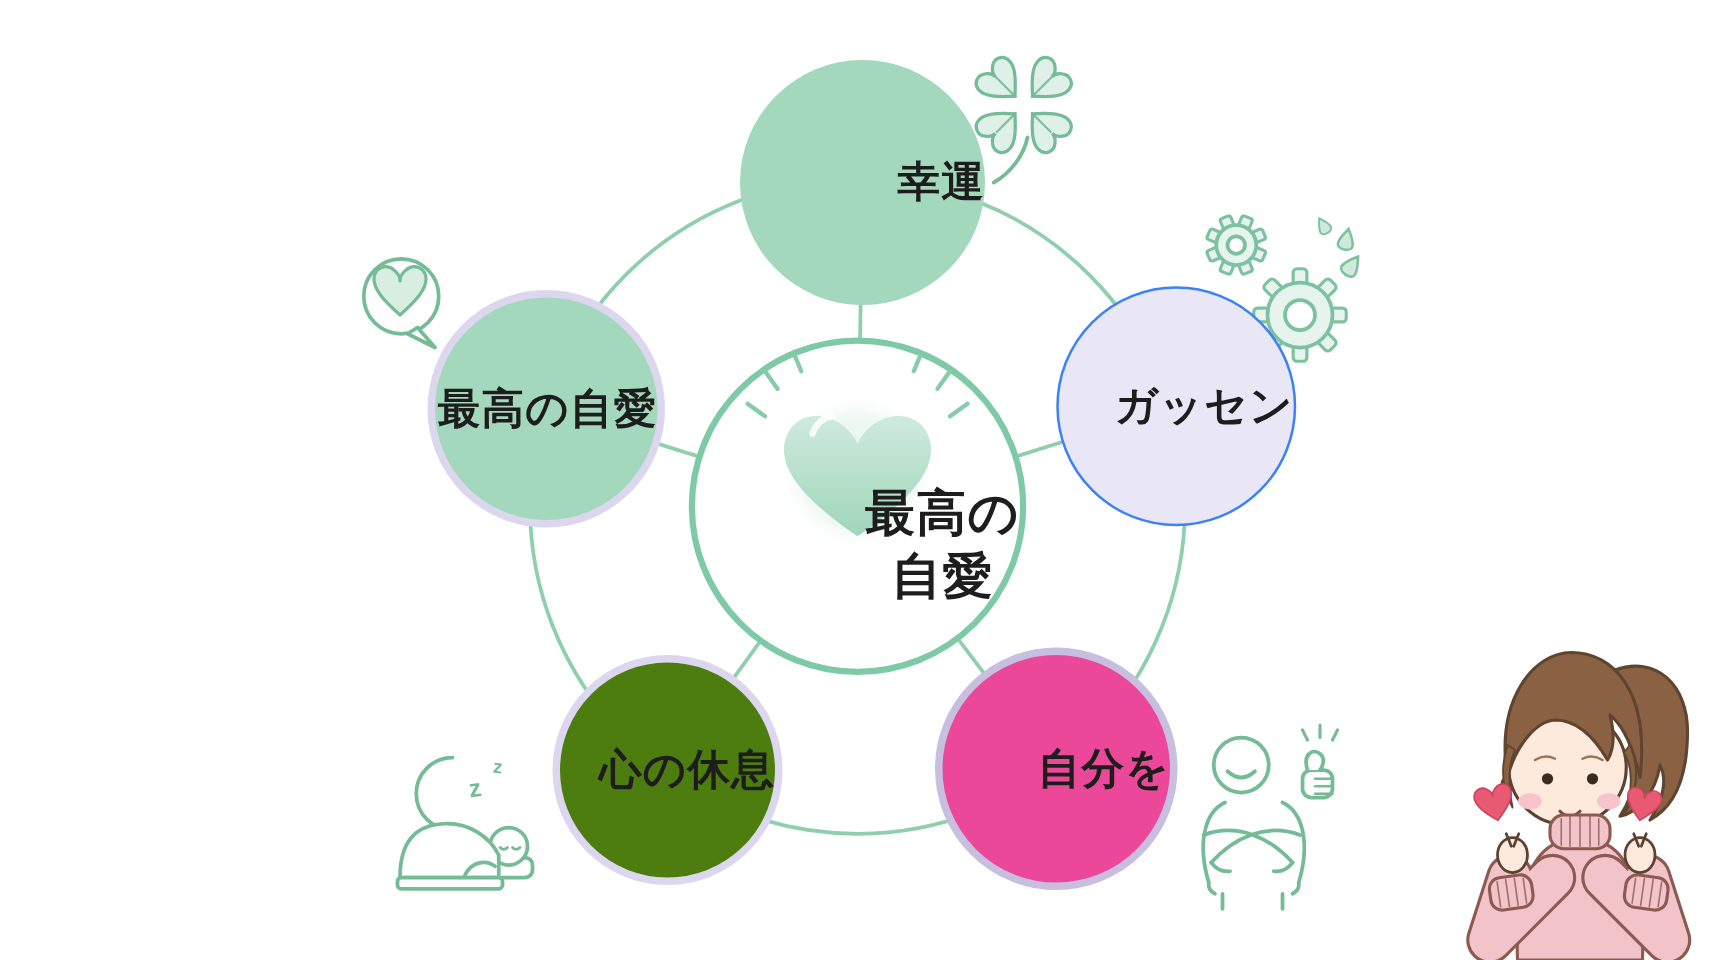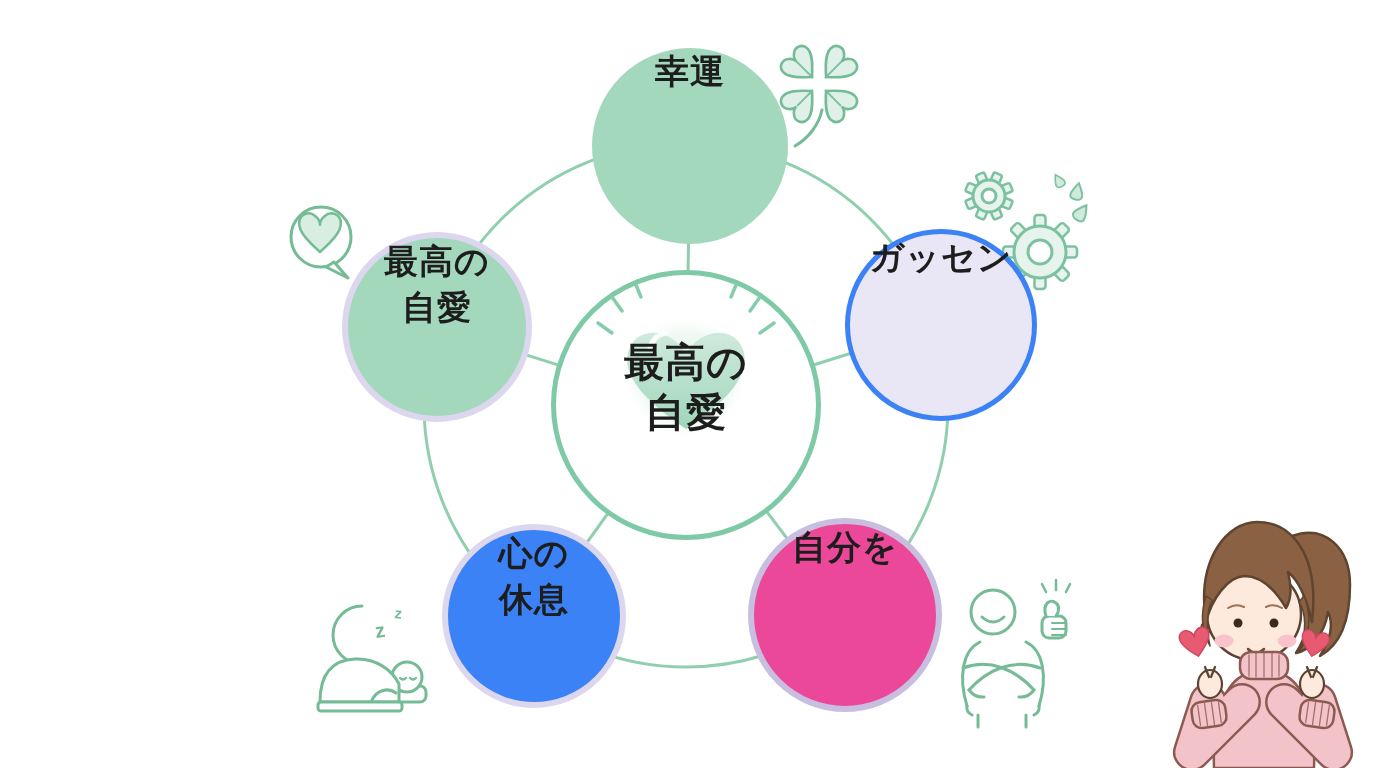--- a/index.html
+++ b/index.html
@@ -9,33 +9,33 @@
     width:1376px; height:768px;
     background:#ffffff;
     overflow:hidden;
     font-family:"Liberation Sans","DejaVu Sans",sans-serif;
   }
   #scene { position:absolute; left:0; top:0; width:1376px; height:768px; z-index:0; }
 
   .node {
     position:absolute;
     border-radius:50%;
-    display:flex; flex-direction:column;
-    align-items:center; justify-content:flex-start;
+    display:flex; 
+    align-items:center; justify-content:flex-end;
     text-align:center;
     color:#1d1d1d;
     font-weight:bold;
     z-index:2;
   }
   .node .ln { display:block; font-size:34px; line-height:46px; letter-spacing:1px; }
 
   .node-top          { left:592px; top:48px;  width:196px; height:196px; background:#a3d8bd; }
   .node-upper-left   { left:342px; top:232px; width:190px; height:190px; background:#a3d8bd; border:6px solid #dcd7ee; }
-  .node-upper-right  { left:845px; top:229px; width:192px; height:192px; background:#e9e6f5; border:5px solid #3b82f6; }
-  .node-lower-left   { left:442px; top:524px; width:184px; height:184px; background:#3b82f6; border:6px solid #dcd7ee; }
+  .node-upper-right  { left:845px; top:229px; width:192px; height:192px; background:#e9e6f5; border:2px solid #3b82f6; }
+  .node-lower-left   { left:442px; top:524px; width:184px; height:184px; background:#4d7c0f; border:6px solid #dcd7ee; }
   .node-lower-right  { left:748px; top:518px; width:194px; height:194px; background:#ec4899; border:6px solid #c7bee0; }
 
   .node-center {
     left:551px; top:270px; width:270px; height:270px;
     background:#ffffff; border:5px solid #7fcaa6; z-index:3;
   }
   .node-center .heart-art { position:absolute; left:0; top:0; width:260px; height:260px; }
   .node-center .txt { position:relative; z-index:2; margin-top:62px; }
   .node-center .ln { font-size:40px; line-height:50px; }
 </style>

